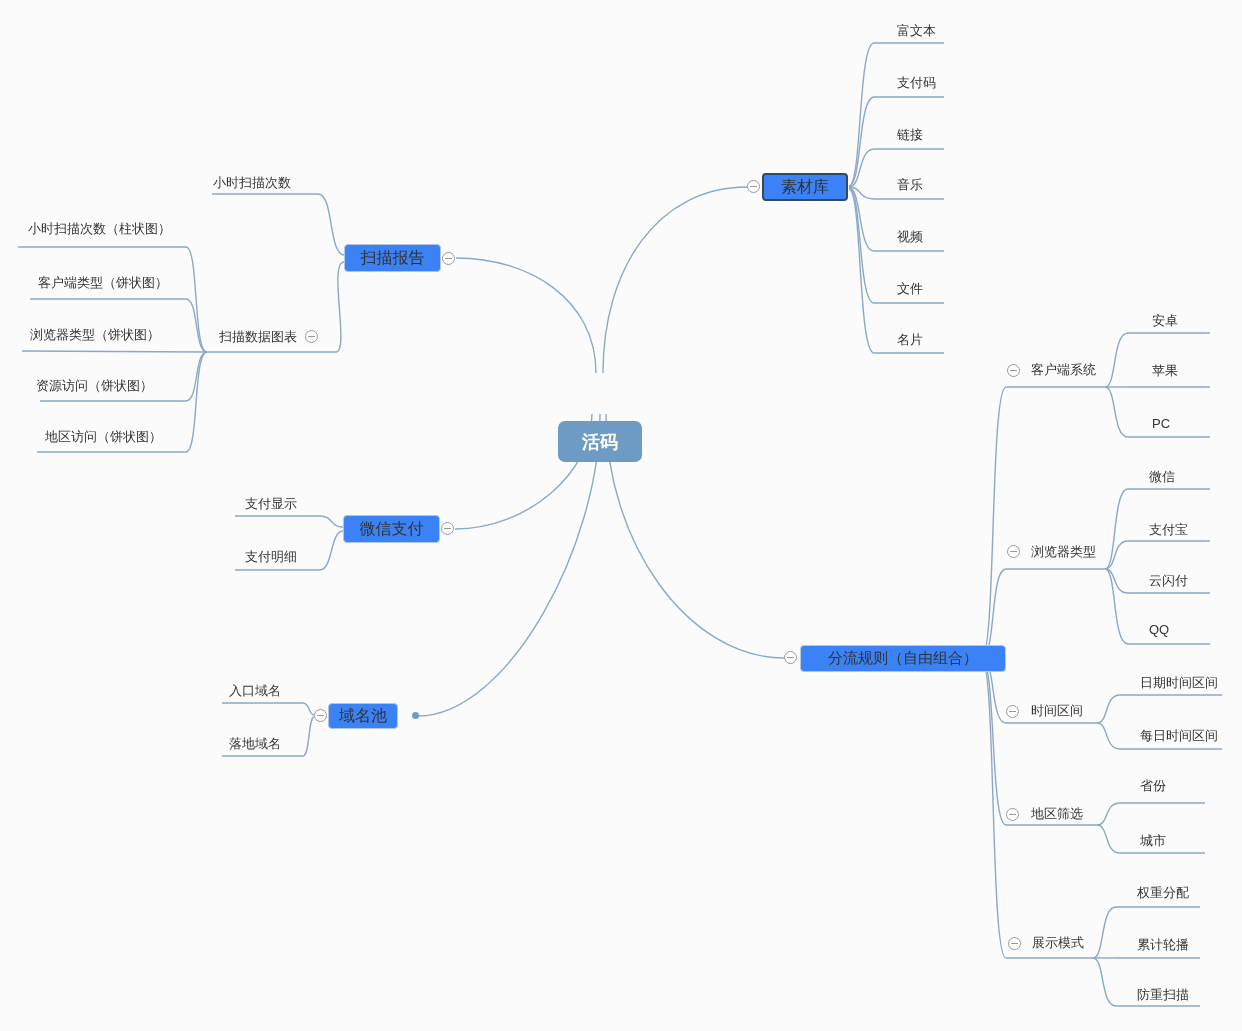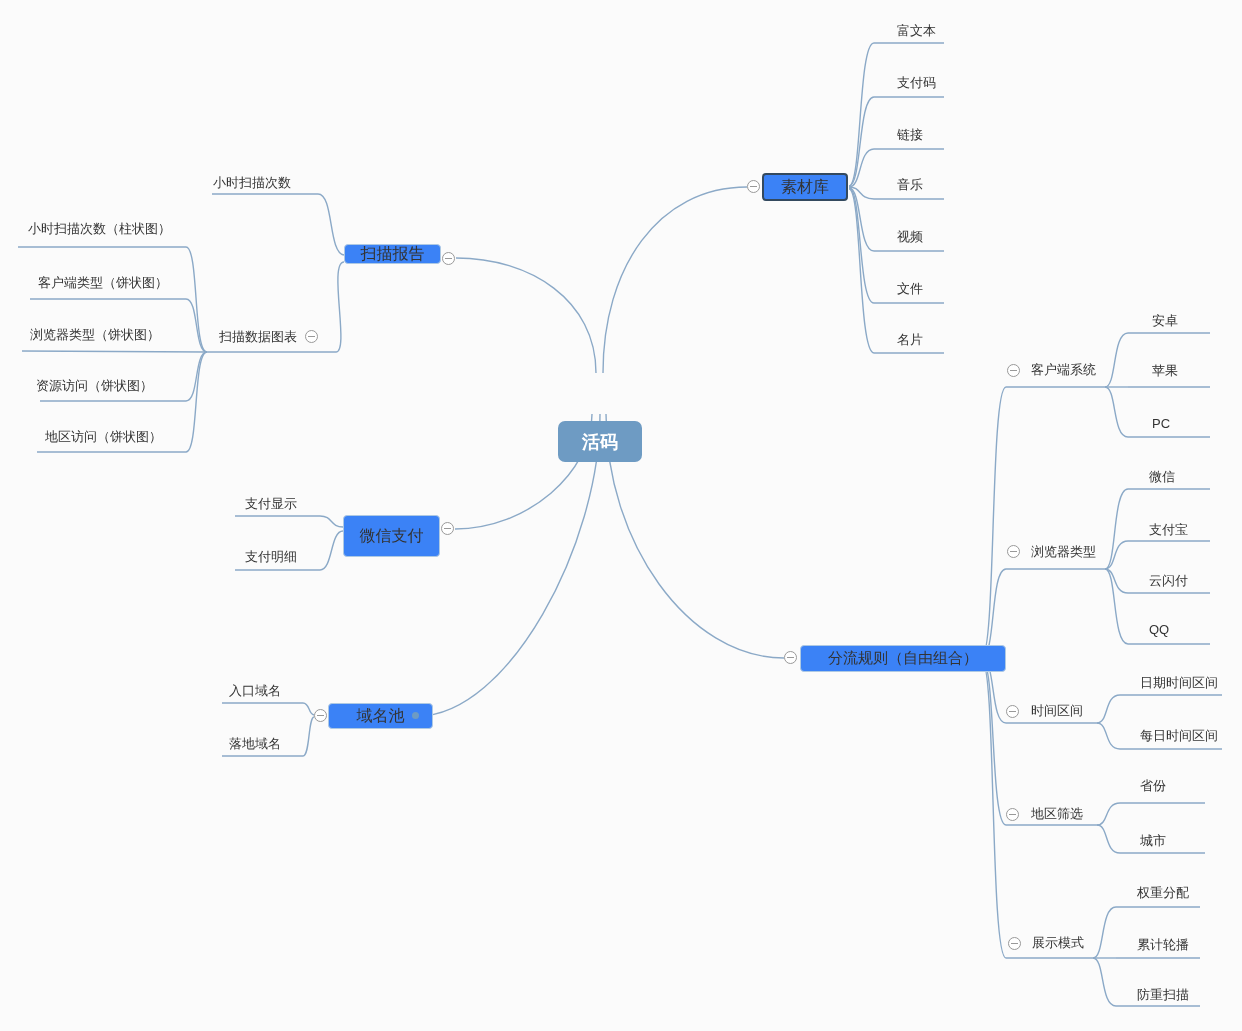--- a/index.html
+++ b/index.html
@@ -136,23 +136,23 @@
       <path d="M 1116 907 L 1200 907"></path>
       <path d="M 1093 958 L 1116 958"></path>
       <path d="M 1116 958 L 1200 958"></path>
       <path d="M 1093 958 C 1105 958, 1100 1006, 1116 1006"></path>
       <path d="M 1116 1006 L 1200 1006"></path>
     </g>
   </svg>
 
   <div class="root-node" style="left:558px;top:373px;width:84px;height:41px">活码</div>
 
-  <div class="topic" style="left:344px;top:244px;width:97px;height:20px">扫描报告</div>
-  <div class="topic" style="left:343px;top:515px;width:97px;height:42px">微信支付</div>
-  <div class="topic" style="left:328px;top:703px;width:105px;height:26px">域名池</div>
+  <div class="topic" style="left:344px;top:244px;width:97px;height:28px">扫描报告</div>
+  <div class="topic" style="left:343px;top:515px;width:97px;height:28px">微信支付</div>
+  <div class="topic" style="left:328px;top:703px;width:70px;height:26px">域名池</div>
   <div class="topic selected" style="left:762px;top:173px;width:86px;height:28px">素材库</div>
   <div class="topic small" style="left:800px;top:645px;width:206px;height:27px">分流规则（自由组合）</div>
 
   <div class="leaf" style="left:213px;top:176px">小时扫描次数</div>
   <div class="leaf" style="left:219px;top:330px">扫描数据图表</div>
   <div class="leaf" style="left:28px;top:222px">小时扫描次数（柱状图）</div>
   <div class="leaf" style="left:38px;top:276px">客户端类型（饼状图）</div>
   <div class="leaf" style="left:30px;top:328px">浏览器类型（饼状图）</div>
   <div class="leaf" style="left:36px;top:379px">资源访问（饼状图）</div>
   <div class="leaf" style="left:45px;top:430px">地区访问（饼状图）</div>

